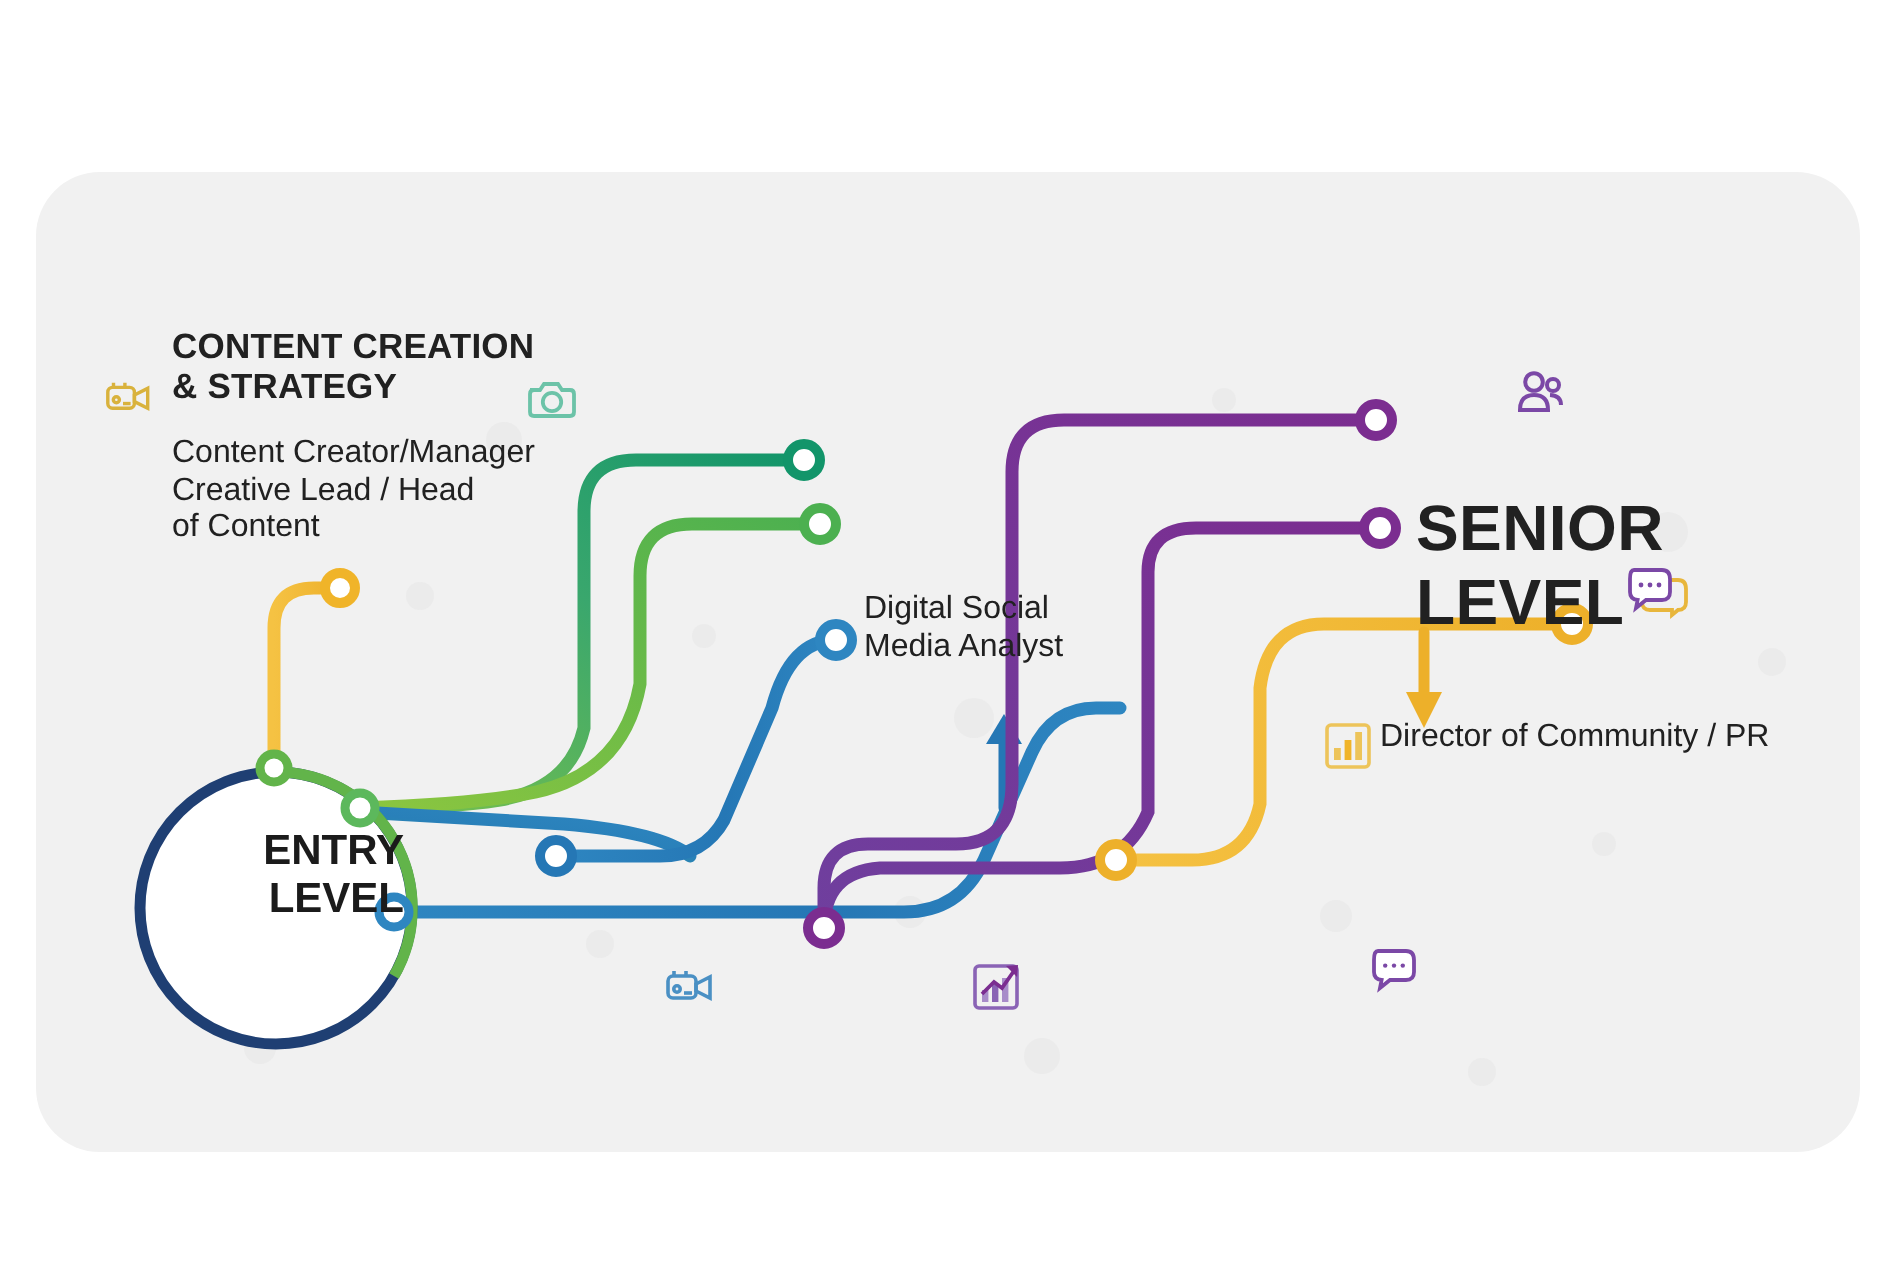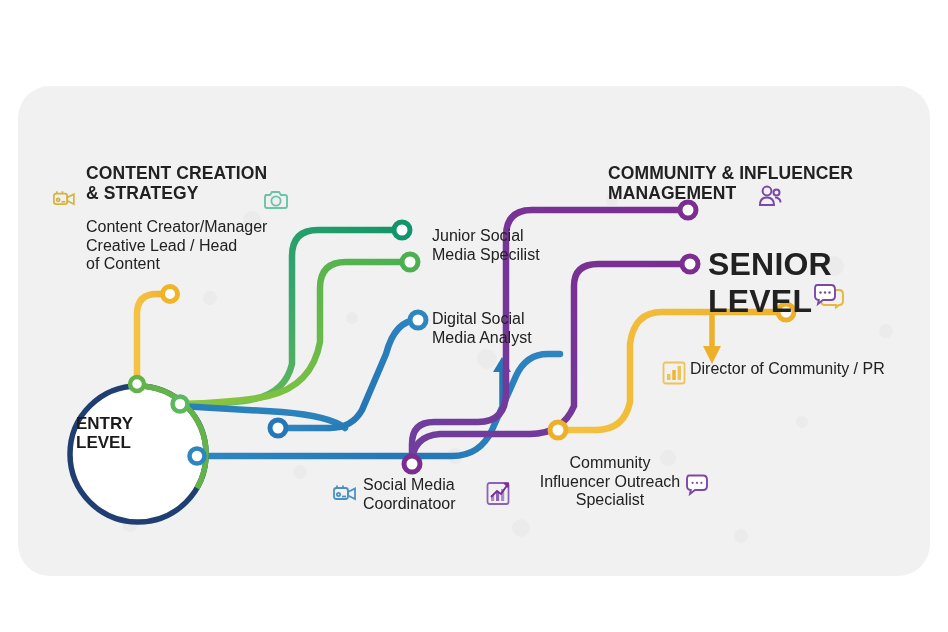--- a/index.html
+++ b/index.html
@@ -55,22 +55,22 @@
   .level-head {
     font-size: 32px;
     font-weight: bold;
     letter-spacing: 0.2px;
   }
   .entry-text {
     position: absolute;
     left: 76px;
     top: 390px;
     width: 126px;
-    text-align: left;
-    font-size: 17px;
+    text-align: right;
+    font-size: 21px;
     font-weight: bold;
     color: #1b1b1b;
     line-height: 1.12;
     white-space: pre-line;
   }
 </style>
 </head>
 <body>
 
 <div id="canvas">
@@ -232,35 +232,26 @@
   </svg>
 
   <div class="lbl track-head" style="left:86px; top:139px; width:250px;">CONTENT CREATION
 &amp; STRATEGY</div>
 
   <div class="lbl role" style="left:86px; top:194px; width:215px;">Content Creator/Manager
 Creative Lead / Head
 of Content</div>
 
 
-  <div class="lbl role" style="left:432px; top:203px; width:180px;">Junior Social
-Media Specilist</div>
-
-  <div class="lbl role" style="left:432px; top:286px; width:180px;">Digital Social
+
+  <div class="lbl role" style="left:432px; top:272px; width:180px;">Digital Social
 Media Analyst</div>
 
-  <div class="lbl role" style="left:363px; top:452px; width:170px;">Social Media
-Coordinatoor</div>
-
-  <div class="lbl track-head" style="left:608px; top:139px; width:270px;">COMMUNITY &amp; INFLUENCER
-MANAGEMENT</div>
-
-  <div class="lbl role" style="left:520px; top:430px; width:180px; text-align:center;">Community
-Influencer Outreach
-Specialist</div>
+
+
 
   <div class="lbl role" style="left:690px; top:336px; width:260px;">Director of Community / PR</div>
 
   <div class="lbl level-head" style="left:708px; top:222px; width:180px;">SENIOR
 LEVEL</div>
 
   <div class="entry-text">ENTRY
 LEVEL</div>
 
 </div>

